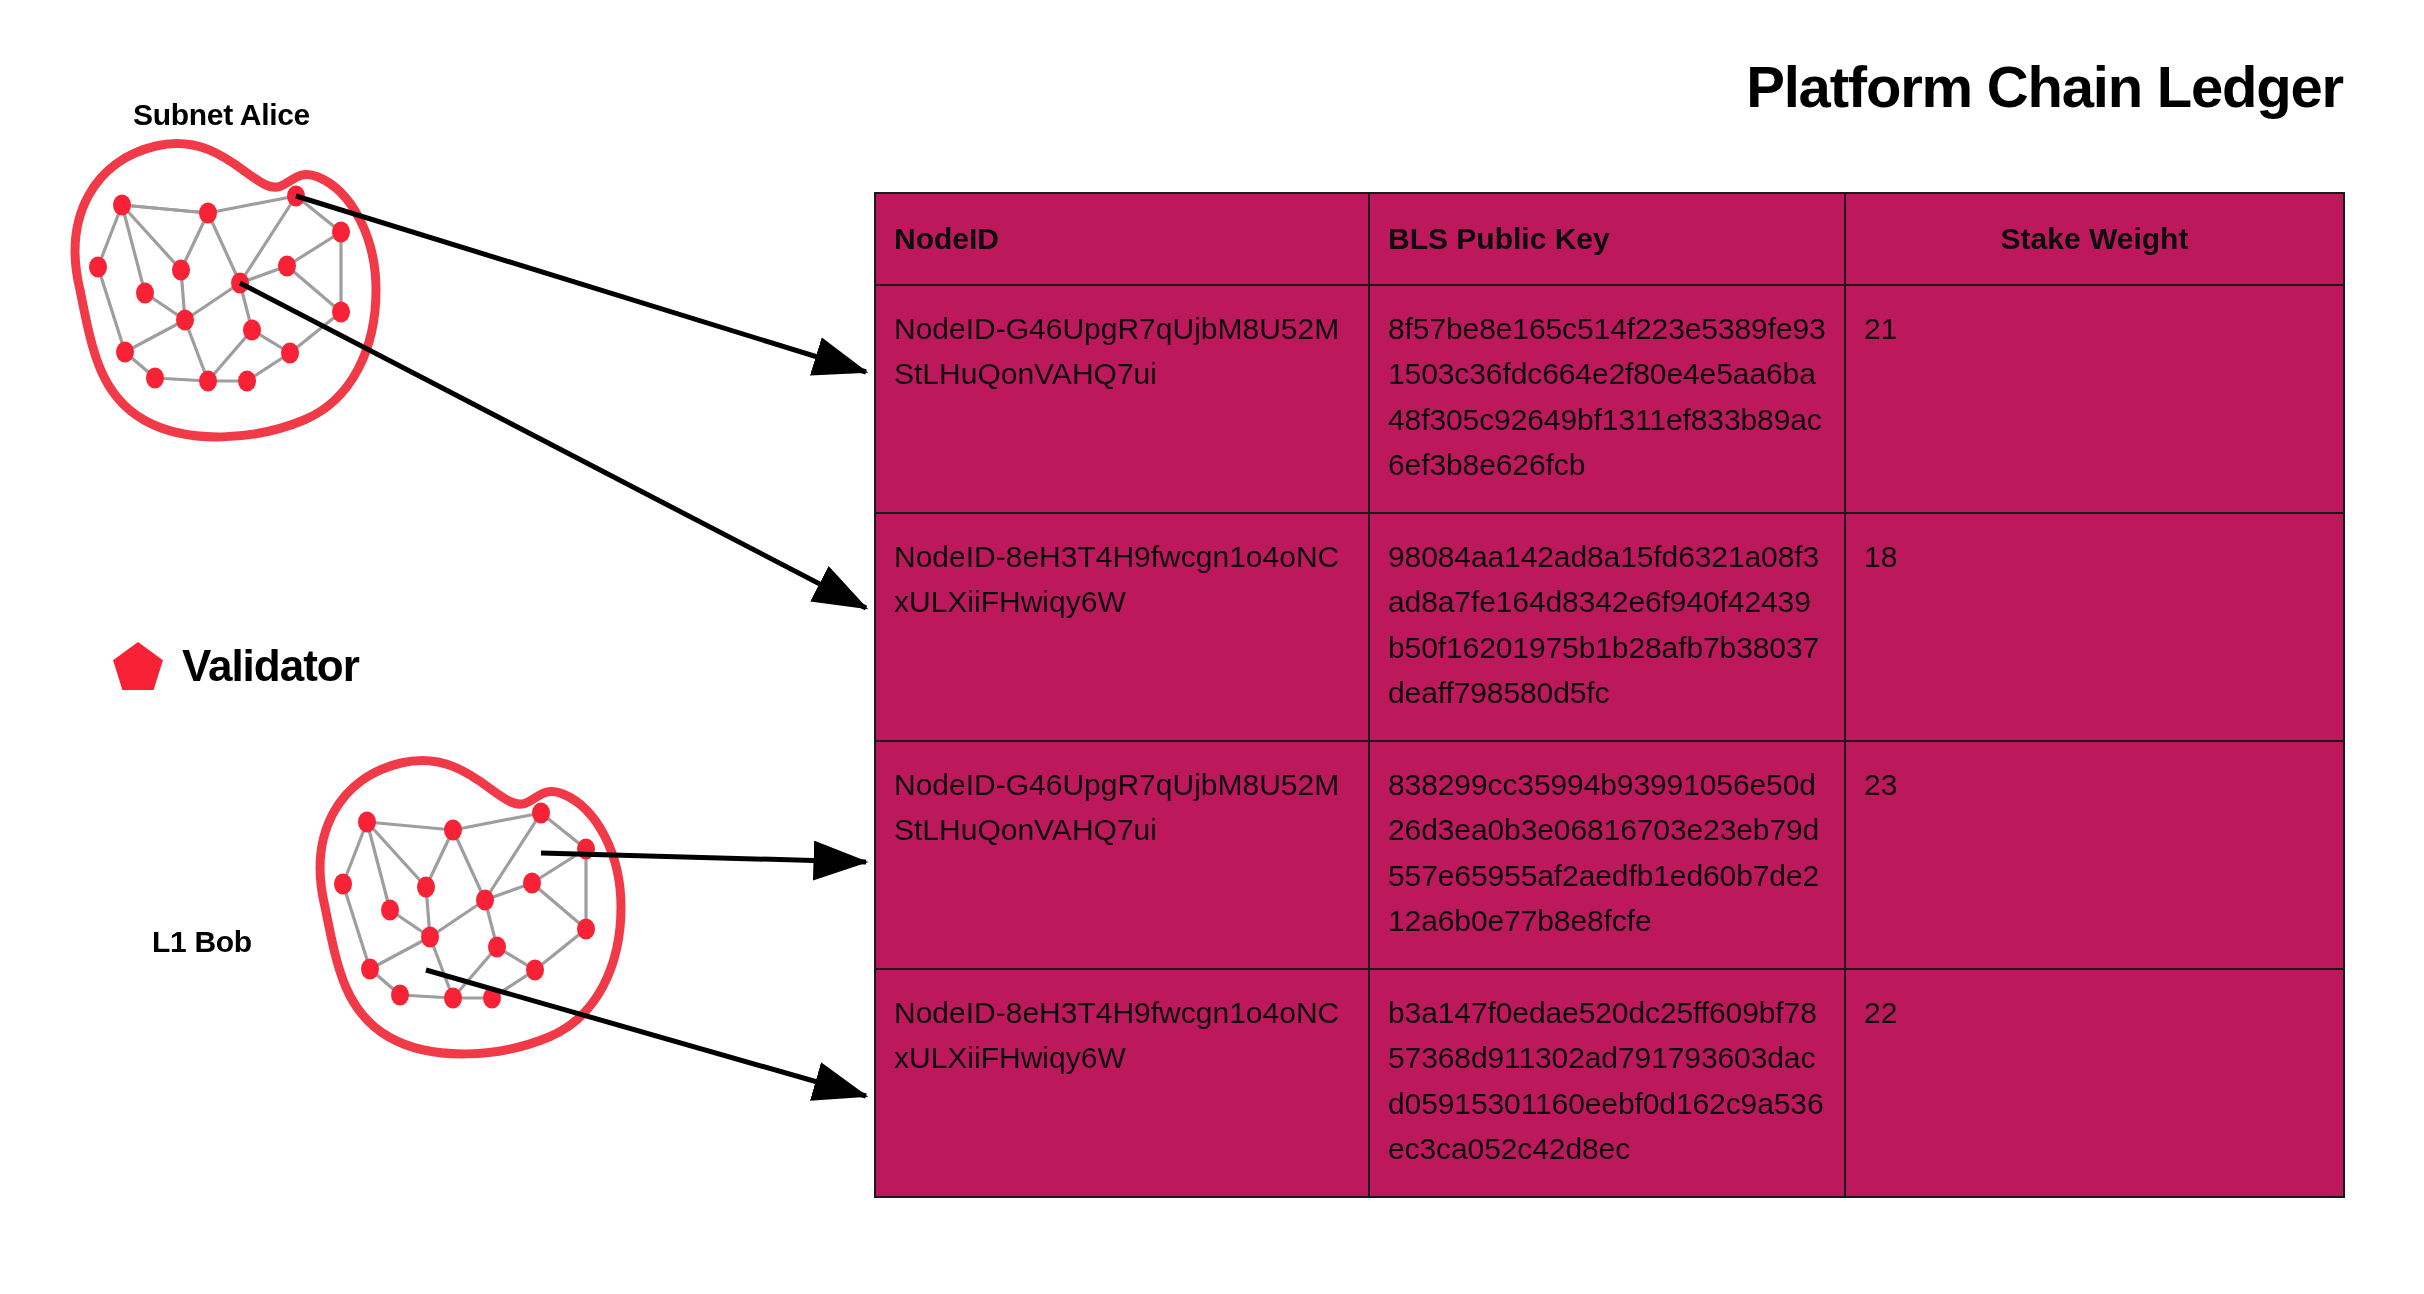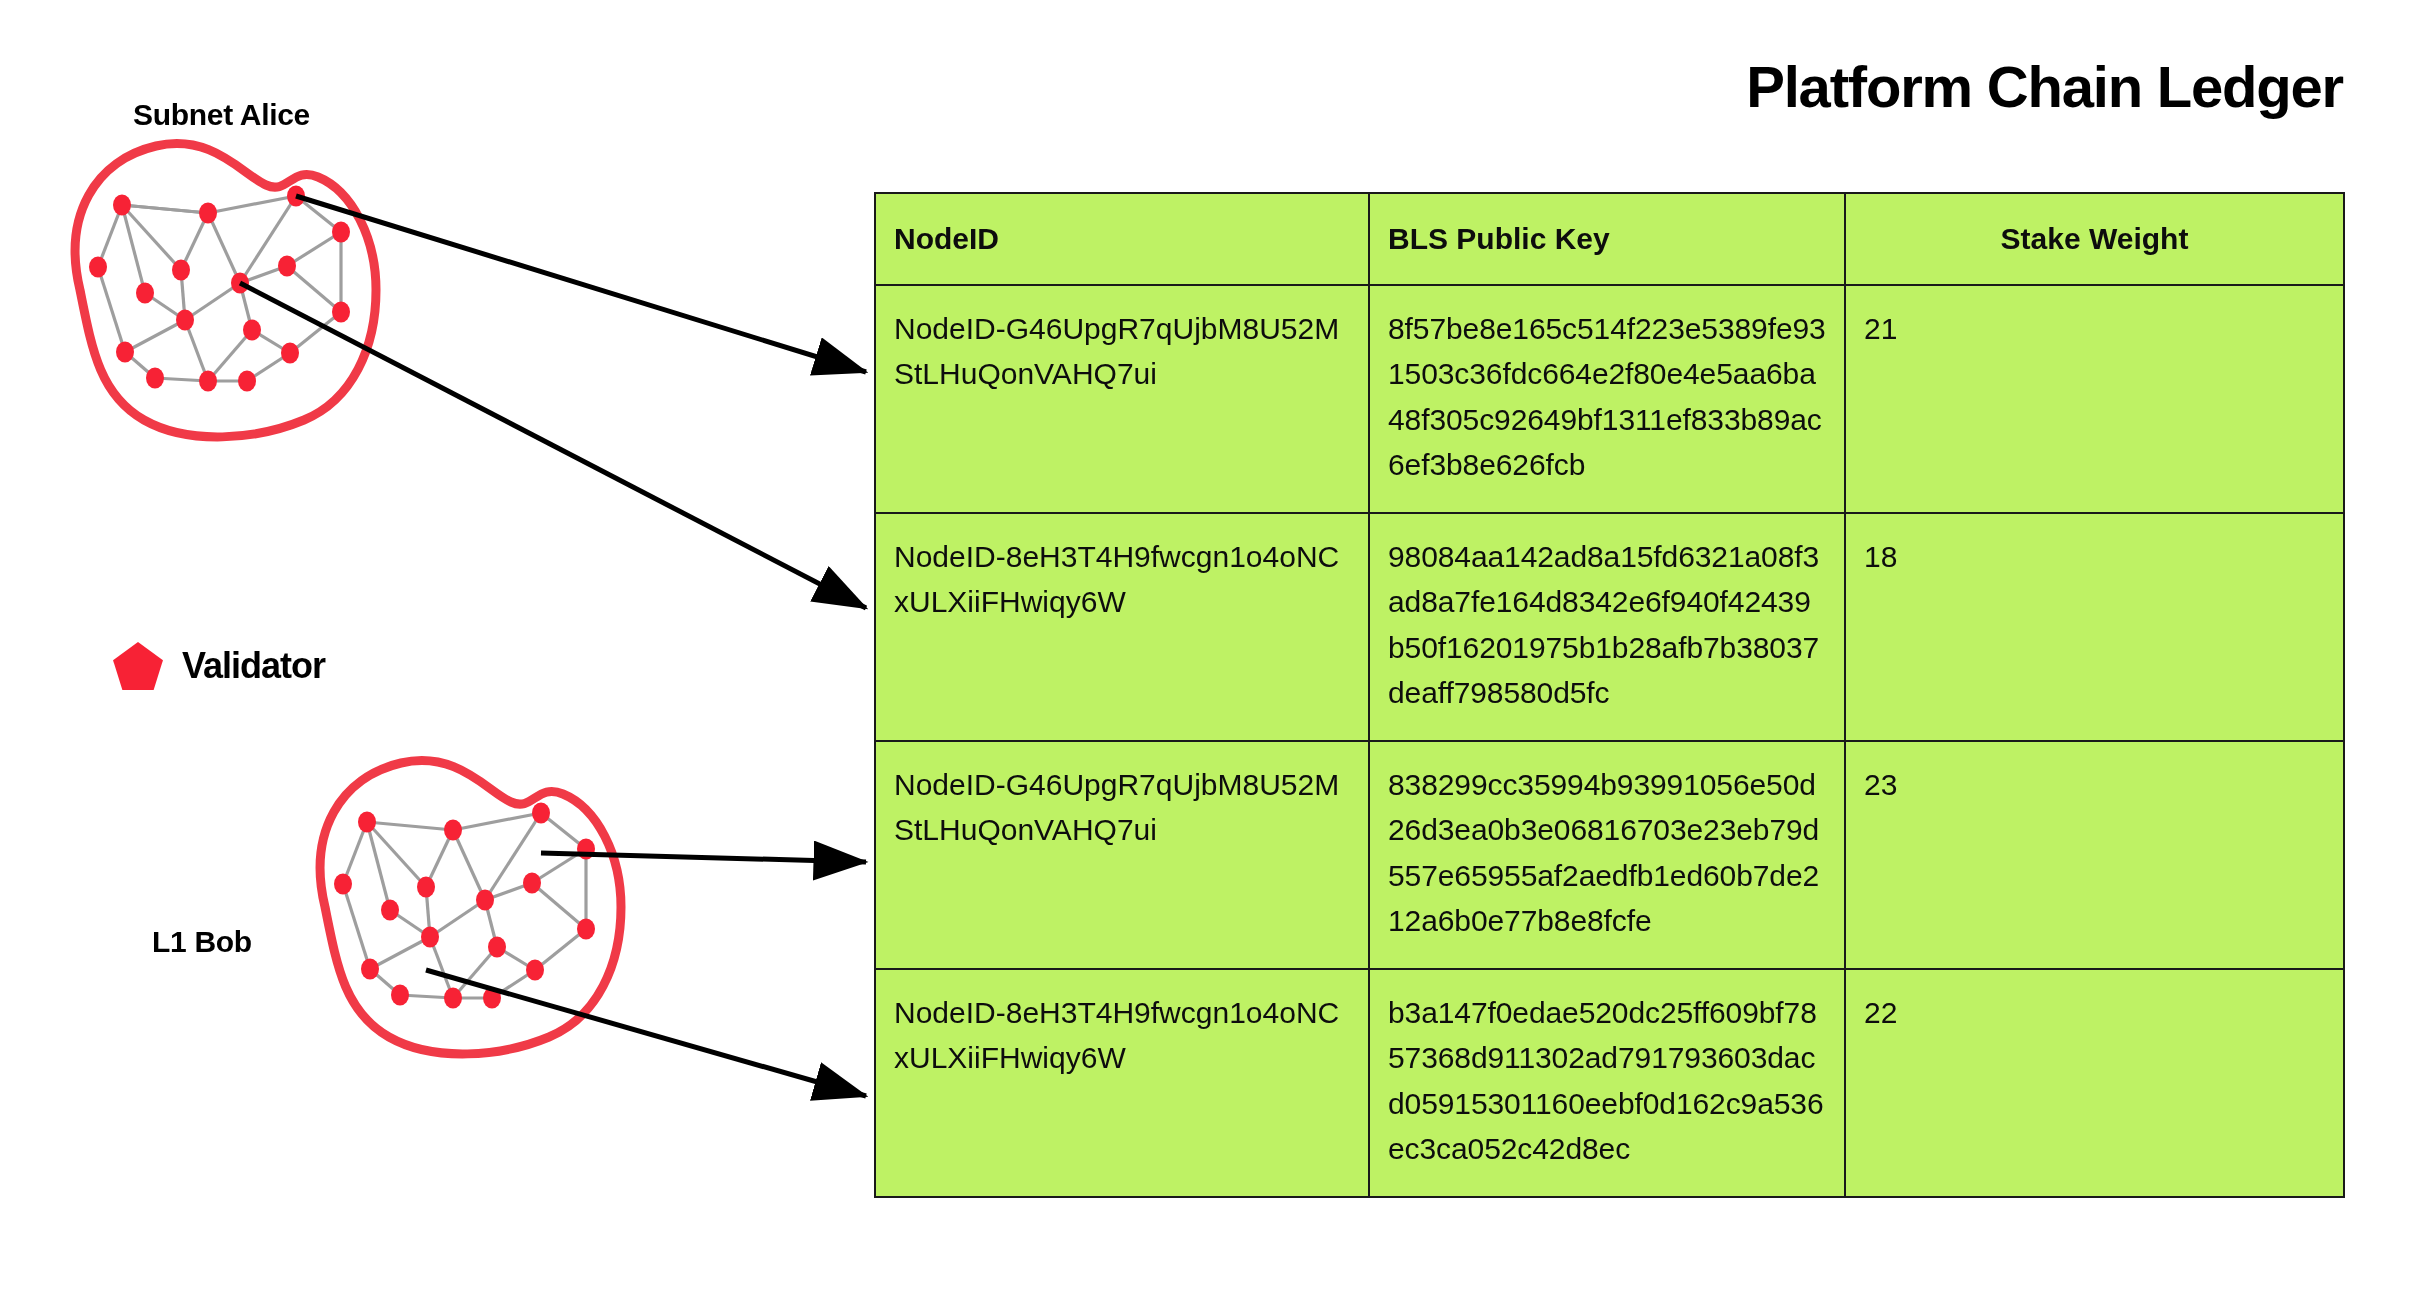--- a/index.html
+++ b/index.html
@@ -41,21 +41,21 @@
   #legend-validator {
     position: absolute;
     left: 112px;
     top: 640px;
     display: flex;
     align-items: center;
     gap: 18px;
   }
   #legend-validator .legend-text {
     font-weight: bold;
-    font-size: 36px;
+    font-size: 44px;
     letter-spacing: -1px;
     color: #000000;
     white-space: nowrap;
     line-height: 1;
   }
   .pentagon-icon {
     width: 52px;
     height: 52px;
     display: block;
   }
@@ -74,21 +74,21 @@
     line-height: 1;
   }
 
   #ledger-table {
     position: absolute;
     left: 874px;
     top: 192px;
     width: 1469px;
     border-collapse: collapse;
     table-layout: fixed;
-    background: #bef264;
+    background: #be185d;
   }
   #ledger-table th,
   #ledger-table td {
     border: 2px solid #1a1a1a;
     vertical-align: top;
     padding: 20px 18px 14px 18px;
     font-size: 30px;
     line-height: 1.52;
     word-break: break-all;
     overflow-wrap: anywhere;

